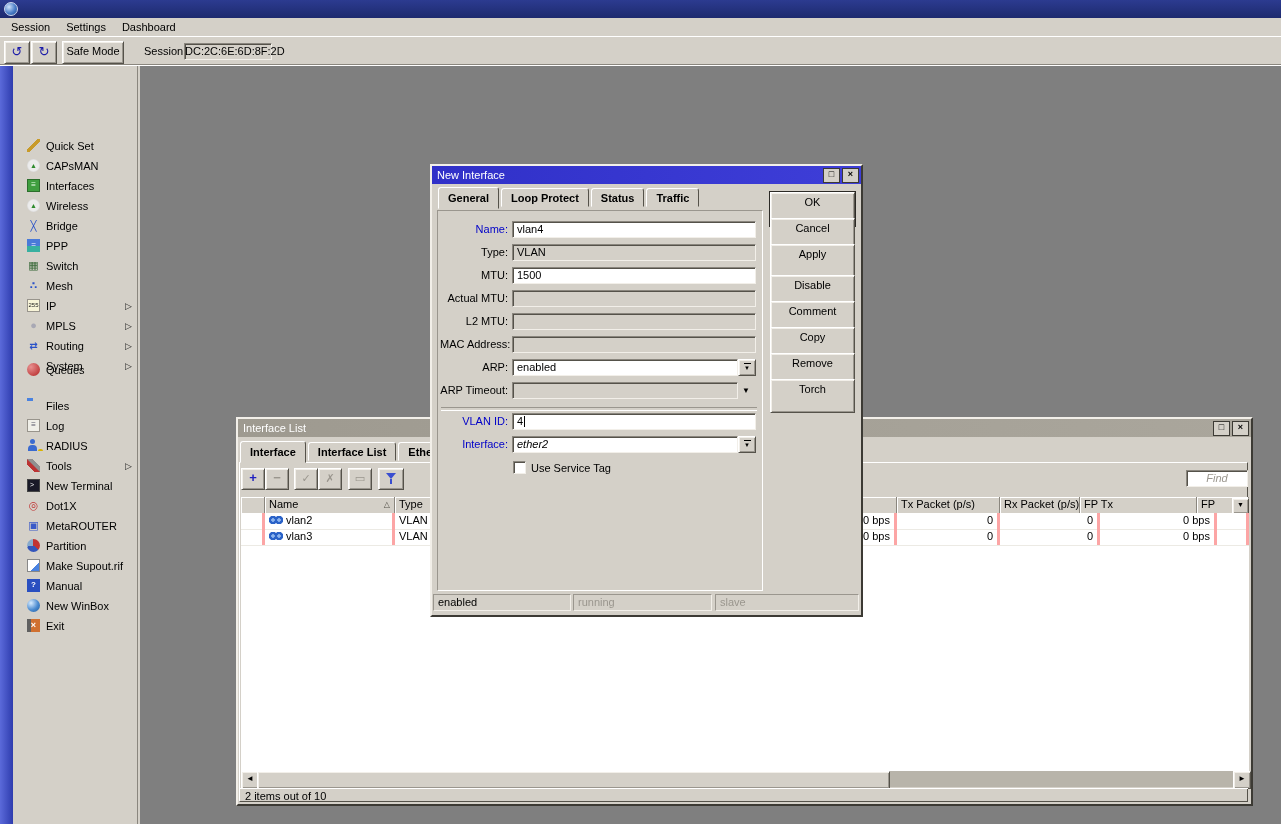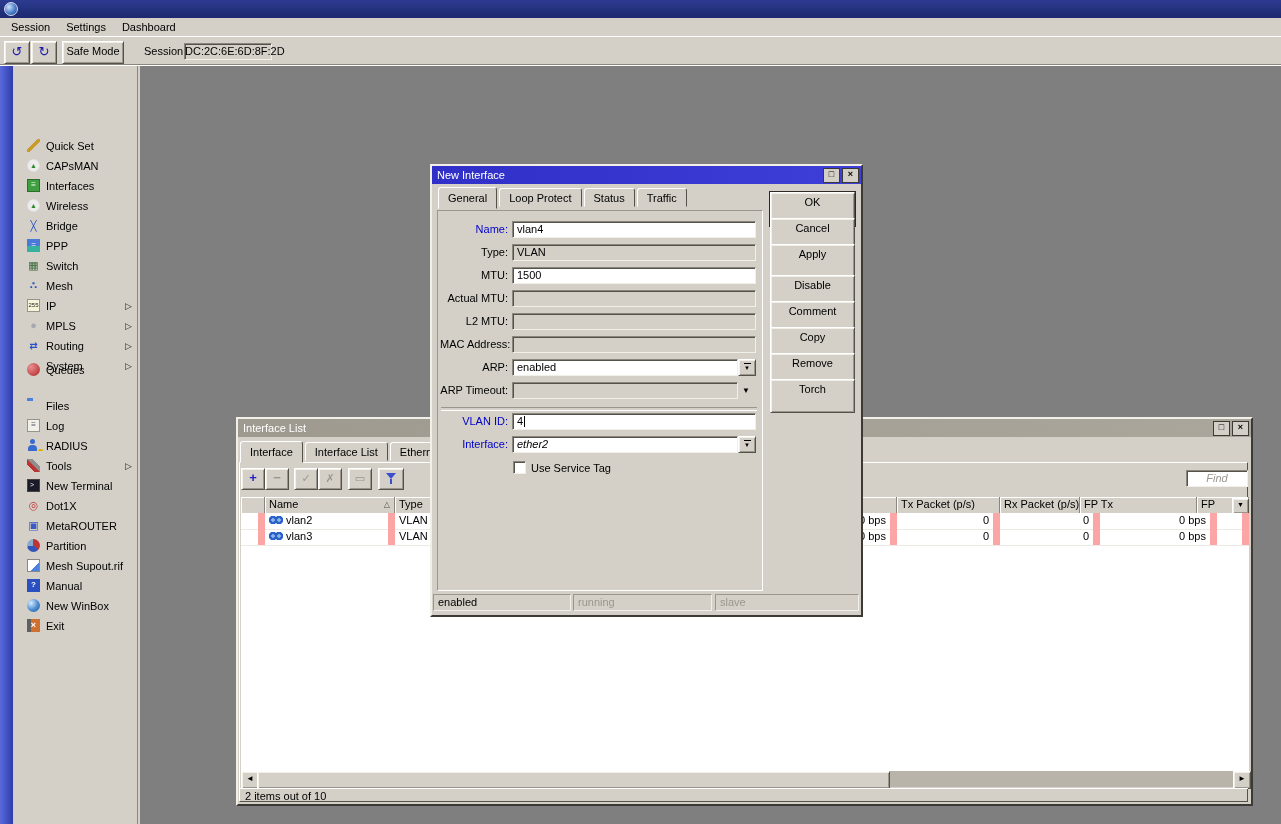--- a/index.html
+++ b/index.html
@@ -68,41 +68,41 @@
   .win{position:absolute;background:#d4d0c8;border:2px solid;border-color:#f2efe9 #3c3a34 #3c3a34 #f2efe9;}
   .tb{position:absolute;left:0;top:0;right:0;height:18px;box-sizing:border-box;color:#fff;
       display:flex;align-items:center;padding:0 5px;}
   .tb-inactive{background:linear-gradient(to right,#9e9a90,#aaa69c);}
   .tb-active{background:linear-gradient(to right,#3030c8,#3e3ed8);}
   .tb-btns{position:absolute;right:2px;top:2px;display:flex;gap:2px;}
   .tb-btn{width:15px;height:13px;background:#d4d0c8;border:1px solid #3c3a34;color:#000;
       font-size:9px;line-height:11px;text-align:center;font-weight:bold;}
   .tab{height:19px;line-height:18px;box-sizing:border-box;padding:0 9px;background:#d4d0c8;
       border:1px solid;border-color:#fff #55524a transparent #fff;border-radius:3px 3px 0 0;
-      margin-right:2px;position:relative;white-space:nowrap;}
+      margin-right:2px;position:relative;white-space:nowrap;font-weight:bold;}
   .tab.active{height:22px;line-height:20px;margin-bottom:-2px;z-index:3;}
   
   .il-win{left:236px;top:417px;width:1013px;height:385px;z-index:1;}
   .il-tabs{position:absolute;left:2px;top:22px;display:flex;align-items:flex-end;}
   .il-panel{position:absolute;left:1px;top:43px;width:1009px;height:340px;box-sizing:border-box;
       border:1px solid;border-color:#fff #55524a #55524a #fff;}
   .ilbtn{position:absolute;top:49px;width:22px;height:20px;text-align:center;line-height:18px;font-weight:bold;}
   .dis-glyph{color:#9a968e;}
   .funnel-tri{width:0;height:0;border-left:5px solid transparent;border-right:5px solid transparent;
       border-top:6px solid #3a4ed0;margin:4px auto 0;}
   .funnel-stem{width:2px;height:5px;background:#3a4ed0;margin:0 auto;}
   .find{position:absolute;left:948px;top:51px;width:62px;height:17px;box-sizing:border-box;
       color:#9a968e;font-style:italic;text-align:center;line-height:14px;}
   .il-header{position:absolute;left:3px;top:78px;width:1008px;height:16px;display:flex;}
   .hc{box-sizing:border-box;height:16px;padding:1px 4px;line-height:13px;background:#d4d0c8;
       border-right:1px solid #8a867e;box-shadow:inset 1px 1px 0 #fff;white-space:nowrap;overflow:hidden;}
   .sort{float:right;font-size:8px;color:#55524a;}
   .il-body{position:absolute;left:3px;top:94px;width:1008px;height:258px;background:#fff;}
   .il-row{position:absolute;left:0;width:1008px;height:16px;display:flex;border-bottom:1px solid #eceae4;}
-  .bc{box-sizing:border-box;height:16px;padding:1px 4px;line-height:13px;border-right:7px solid #fca5a5;
+  .bc{box-sizing:border-box;height:16px;padding:1px 4px;line-height:13px;border-right:3px solid #fca5a5;
       white-space:nowrap;overflow:hidden;}
   .num{text-align:right;}
   .vlan-ic{display:inline-block;width:14px;height:10px;vertical-align:-1px;margin-right:3px;
       background:radial-gradient(circle at 4px 5px,#8cb4ee 0 1.5px,#2a62c8 2px 4px,transparent 4.5px),
                  radial-gradient(circle at 10px 5px,#8cb4ee 0 1.5px,#2a62c8 2px 4px,transparent 4.5px);}
   .col-chooser{position:absolute;left:994px;top:79px;width:15px;height:14px;font-size:7px;
       line-height:12px;text-align:center;}
   .il-track{position:absolute;left:3px;top:352px;width:1008px;height:16px;background:#b8b4aa;}
   .il-thumb{position:absolute;left:19px;top:352px;width:631px;height:16px;}
   .scroll-btn{position:absolute;top:352px;width:16px;height:16px;font-size:8px;line-height:14px;text-align:center;}
@@ -236,21 +236,21 @@
   <div class="side-item" style="top:450px">
       <span class="si-icon ic-metarouter">▣</span>
       <span class="si-label">MetaROUTER</span>
     </div>
   <div class="side-item" style="top:470px">
       <span class="si-icon ic-partition"></span>
       <span class="si-label">Partition</span>
     </div>
   <div class="side-item" style="top:490px">
       <span class="si-icon ic-supout"></span>
-      <span class="si-label">Mesh Supout.rif</span>
+      <span class="si-label">Make Supout.rif</span>
     </div>
   <div class="side-item" style="top:510px">
       <span class="si-icon ic-manual">?</span>
       <span class="si-label">Manual</span>
     </div>
   <div class="side-item" style="top:530px">
       <span class="si-icon ic-winbox"></span>
       <span class="si-label">New WinBox</span>
     </div>
   <div class="side-item" style="top:550px">

